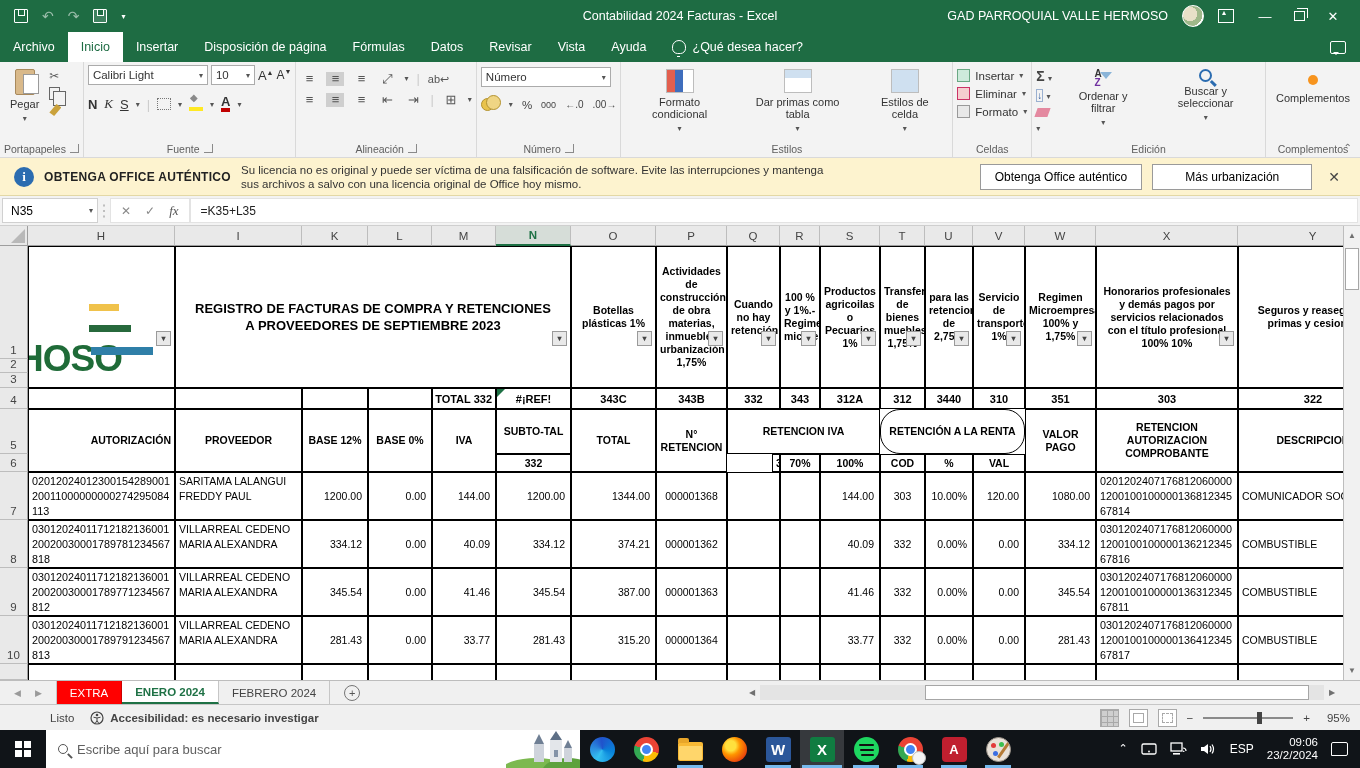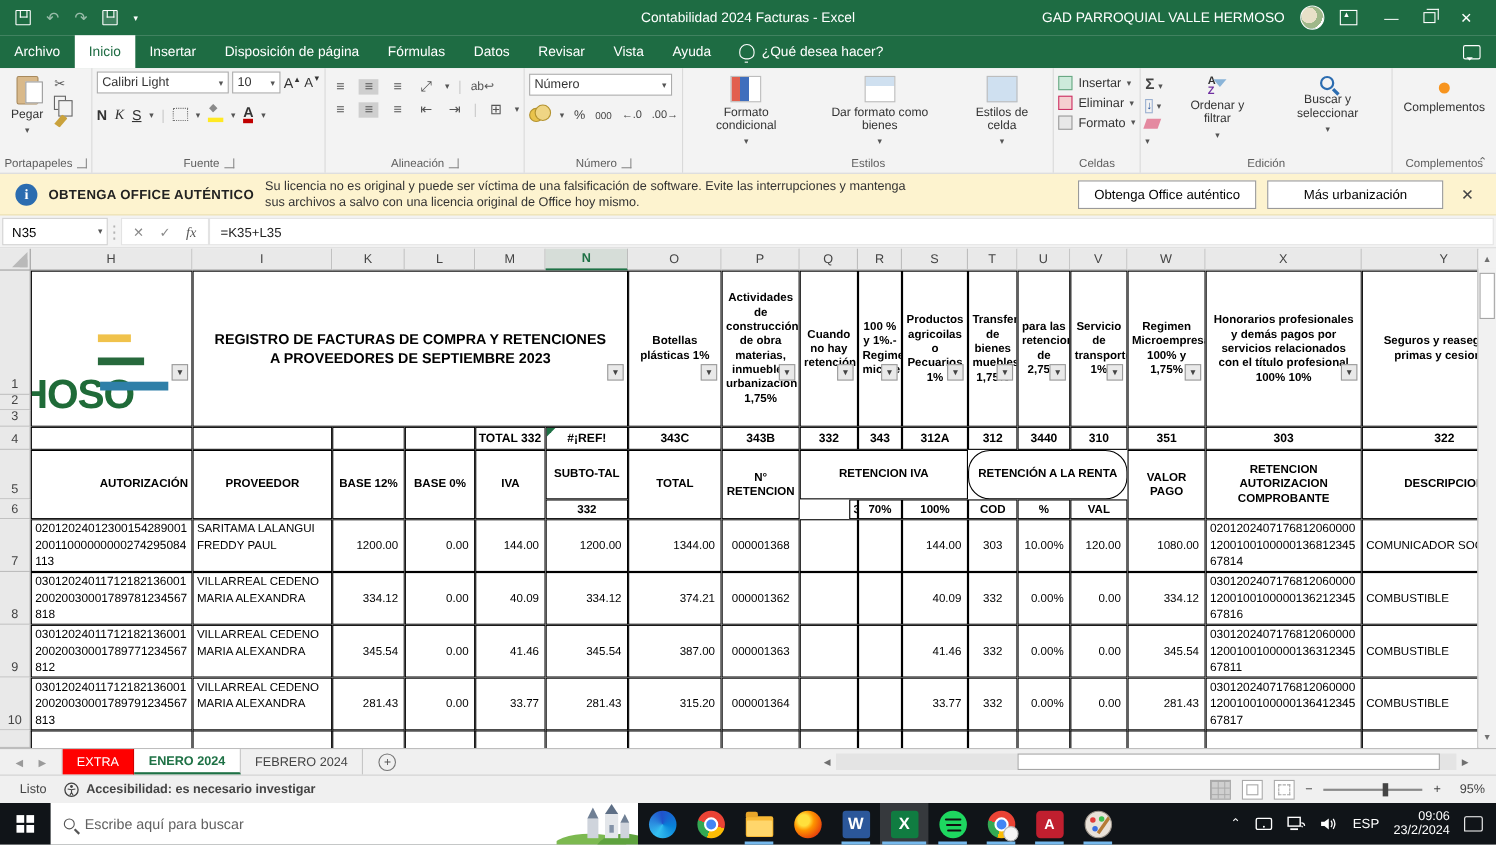--- a/index.html
+++ b/index.html
@@ -147,21 +147,21 @@
   .stab.extra { background:#ff0000; color:#fff; border-right:1px solid #c00; }
   .stab.active { background:#fff; color:#1e7145; font-weight:bold; border-bottom:2px solid #1e7145; }
   .addsheet { width:16px; height:16px; border:1px solid #767676; border-radius:50%; display:flex; align-items:center; justify-content:center; font-size:11px; color:#555; margin:auto 0 auto 14px; }
   .hscroll { position:absolute; left:744px; right:20px; top:4px; bottom:4px; display:flex; align-items:stretch; }
   .hs-btn { width:16px; display:flex; align-items:center; justify-content:center; font-size:8px; color:#707070; }
   .hs-track { flex:1; background:#e4e4e4; position:relative; }
   .hs-thumb { position:absolute; left:165px; right:15px; top:0; bottom:0; background:#fff; border:1px solid #a6a6a6; }
 
   
   .statusbar { height:26px; background:#f0f0f0; border-top:1px solid #c6c6c6; display:flex; align-items:center; font-size:11.5px; color:#444; flex:0 0 auto; }
-  .st-mode { padding:0 16px 0 18px; }
+  .st-mode { padding:0 16px 0 18px;margin-left:32px; }
   .acc { display:flex; align-items:center; gap:6px; font-weight:bold; }
   .st-right { margin-left:auto; display:flex; align-items:center; gap:10px; padding-right:10px; }
   .view-ic { width:19px; height:18px; border:1px solid #a9a9a9; background:#fff; position:relative; }
   .view-ic.on { background:#cfcfcf; }
   .view-ic.grid9 { background-image:linear-gradient(#a9a9a9 1px,transparent 1px),linear-gradient(90deg,#a9a9a9 1px,transparent 1px); background-size:6px 6px; }
   .view-ic.page:after { content:""; position:absolute; inset:3px; border:1px solid #a9a9a9; }
   .view-ic.brk:after { content:""; position:absolute; inset:3px; border:1px dashed #a9a9a9; }
   .zoomline { width:90px; height:2px; background:#8a8a8a; position:relative; }
   .zoomthumb { position:absolute; left:54px; top:-5px; width:5px; height:12px; background:#444; }
   .zoompct { min-width:30px; text-align:right; }
@@ -365,21 +365,21 @@
 
     <div class="rgroup">
       <div class="rbody">
         <div class="bigbtn stylebtn">
           <span class="si"></span>
           <span class="cap">Formato condicional</span>
             <span class="arrow">▾</span>
         </div>
         <div class="bigbtn stylebtn">
           <span class="si si2"></span>
-          <span class="cap">Dar formato como bienes</span>
+          <span class="cap">Dar primas como tabla</span>
             <span class="arrow">▾</span>
         </div>
         <div class="bigbtn stylebtn">
           <span class="si si3"></span>
           <span class="cap">Estilos de celda</span>
             <span class="arrow">▾</span>
         </div>
       </div>
       <div class="rlabel">
           <span>Estilos</span>

